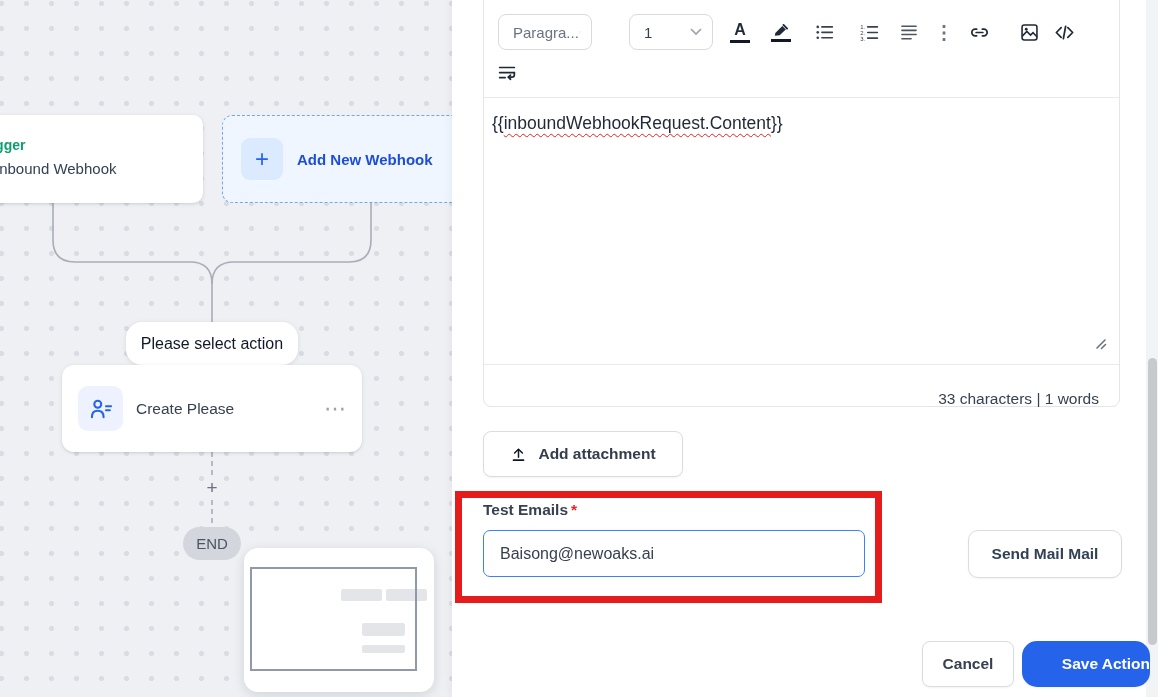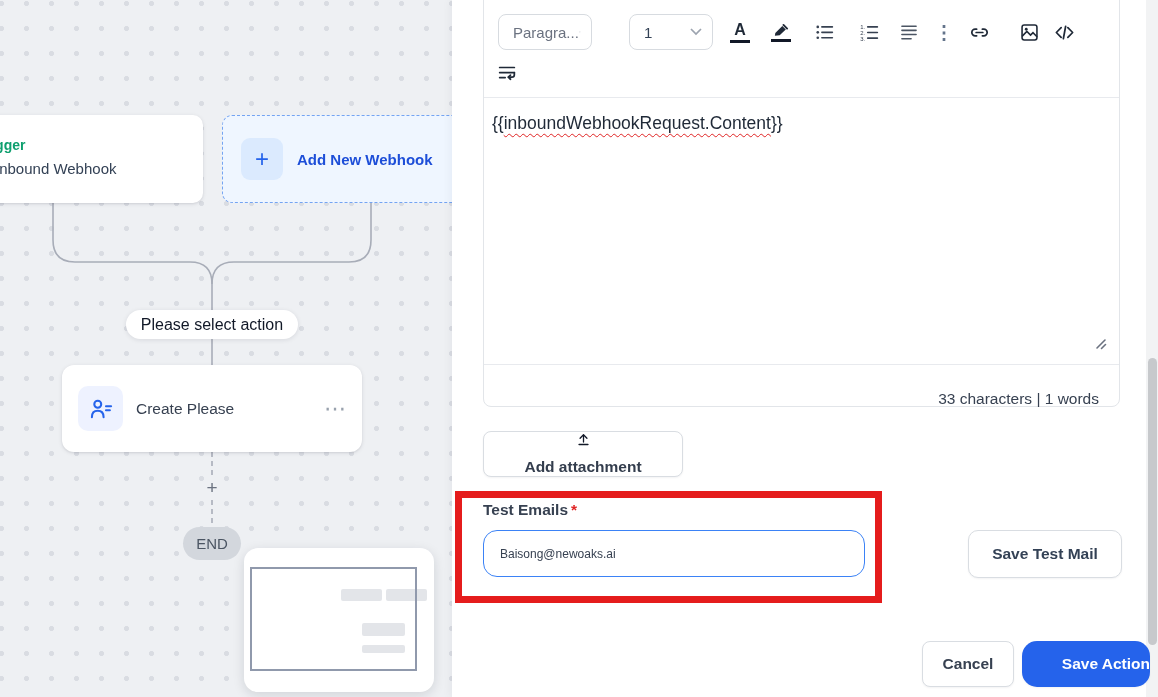--- a/index.html
+++ b/index.html
@@ -19,21 +19,21 @@
   .connectors{left:0;top:0;pointer-events:none;}
   .card{background:#fff;border-radius:10px;box-shadow:0 1px 4px rgba(16,24,40,.10),0 1px 2px rgba(16,24,40,.06);}
   .trigger-card{left:-75px;top:115px;width:278px;height:88px;}
   .trigger-card .t1{position:absolute;left:53px;top:22px;font-size:14px;font-weight:600;color:var(--trigger-green);}
   .trigger-card .t2{position:absolute;left:70px;top:45px;font-size:15px;color:#334155;}
   .add-trigger{left:222px;top:115px;width:240px;height:88px;background:#eff6ff;
     border:1.5px dashed #74a4f2;border-radius:10px;display:flex;align-items:center;}
   .add-trigger .plusbox{width:42px;height:42px;margin-left:18px;background:#dbeafe;border-radius:9px;
     display:flex;align-items:center;justify-content:center;font-size:24px;font-weight:400;color:var(--accent);}
   .add-trigger .lbl{margin-left:14px;font-size:15px;font-weight:600;color:var(--accent-dark);}
-  .select-action{left:126px;top:310px;width:172px;height:29px;border-radius:16px;background:#fff;
+  .select-action{left:126px;top:322px;width:172px;height:43px;border-radius:16px;background:#fff;
     box-shadow:0 1px 5px rgba(16,24,40,.10);display:flex;align-items:center;justify-content:center;
     font-size:16px;color:#111827;}
   .action-node{left:62px;top:365px;width:300px;height:87px;border-radius:12px;display:flex;align-items:center;}
   .action-node .iconbox{width:45px;height:45px;margin-left:16px;background:#eef2ff;border-radius:10px;
     display:flex;align-items:center;justify-content:center;}
   .action-node .lbl{margin-left:13px;font-size:15.5px;color:#374151;}
   .action-node .menu{position:absolute;right:16px;top:50%;transform:translateY(-50%);
     font-size:22px;color:#98a1ad;line-height:1;cursor:pointer;}
   .plus-connector{left:202px;top:478px;width:20px;height:20px;display:flex;align-items:center;justify-content:center;
     font-size:19px;color:#6b7280;}
@@ -60,26 +60,26 @@
   .kebab{font-size:19px;font-weight:700;color:#64748b;}
   .content-area{position:absolute;left:0;top:109px;width:100%;height:266px;padding:15px 12px 0 8px;
     font-size:17.5px;color:#1f2937;cursor:text;}
   .wavy{text-decoration-line:underline;text-decoration-style:wavy;text-decoration-color:#e02424;
     text-decoration-thickness:1px;text-underline-offset:4px;}
   .resize-handle{position:absolute;right:12px;top:348px;cursor:nwse-resize;}
   .stats-row{position:absolute;left:0;top:375px;width:100%;height:44px;border-top:1px solid #e8eaee;
     display:flex;align-items:flex-end;justify-content:flex-end;padding-right:20px;font-size:15.5px;color:#374151;}
   .btn{display:flex;align-items:center;justify-content:center;background:#fff;border:1px solid #d9dde2;
     border-radius:8px;box-shadow:0 1px 2px rgba(16,24,40,.05);cursor:pointer;font-size:15.5px;color:#374151;font-weight:600;}
-  .attach-btn{position:absolute;left:31px;top:431px;width:200px;height:46px;gap:11px;color:#333d4d;flex-direction:column;}
+  .attach-btn{position:absolute;left:31px;top:431px;width:200px;height:46px;gap:11px;color:#333d4d;}
   .red-annotation{position:absolute;left:3px;top:491px;width:427px;height:112px;border:7px solid var(--annotation-red);pointer-events:none;z-index:6;}
   .field-label{position:absolute;left:31px;top:501px;font-size:15.5px;font-weight:600;color:#374151;}
   .field-label .req{color:#e02424;margin-left:3px;}
   .email-input{position:absolute;left:31px;top:530px;width:382px;height:47px;border:1.5px solid var(--input-blue);
-    border-radius:14px;padding:0 16px;font-size:12px;color:#374151;font-family:"Liberation Sans",sans-serif;outline:none;background:#fff;}
+    border-radius:7px;padding:0 16px;font-size:16px;color:#374151;font-family:"Liberation Sans",sans-serif;outline:none;background:#fff;}
   .send-test{position:absolute;left:516px;top:530px;width:154px;height:48px;border-radius:10px;color:#334155;}
   .footer-cancel{position:absolute;left:470px;top:641px;width:92px;height:46px;z-index:7;}
   .footer-save{position:absolute;left:570px;top:641px;width:128px;height:46px;background:var(--accent);
     border:none;border-radius:15px;color:#fff;font-weight:700;z-index:7;justify-content:flex-end;}
   .scroll-track{position:absolute;left:694px;top:0;width:12px;height:697px;background:#f2f3f4;z-index:1;}
   .scroll-thumb{position:absolute;left:1.5px;top:358px;width:9px;height:287px;background:#c7c9cc;border-radius:5px;cursor:grab;}
   svg{display:block;}
 </style>
 </head>
 <body>
@@ -252,21 +252,21 @@
 
   <div class="red-annotation"></div>
 
   <div class="field-label">
     <span>Test Emails</span><span class="req">*</span>
   </div>
 
   <input class="email-input" type="text" value="Baisong@newoaks.ai" style="">
 
   <button class="btn send-test">
-    <span>Save Test Mail</span>
+    <span>Send Mail Mail</span>
   </button>
 
   <button class="btn footer-cancel">
     <span>Cancel</span>
   </button>
 
   <button class="btn footer-save">
     <span>Save Action</span>
   </button>
 

